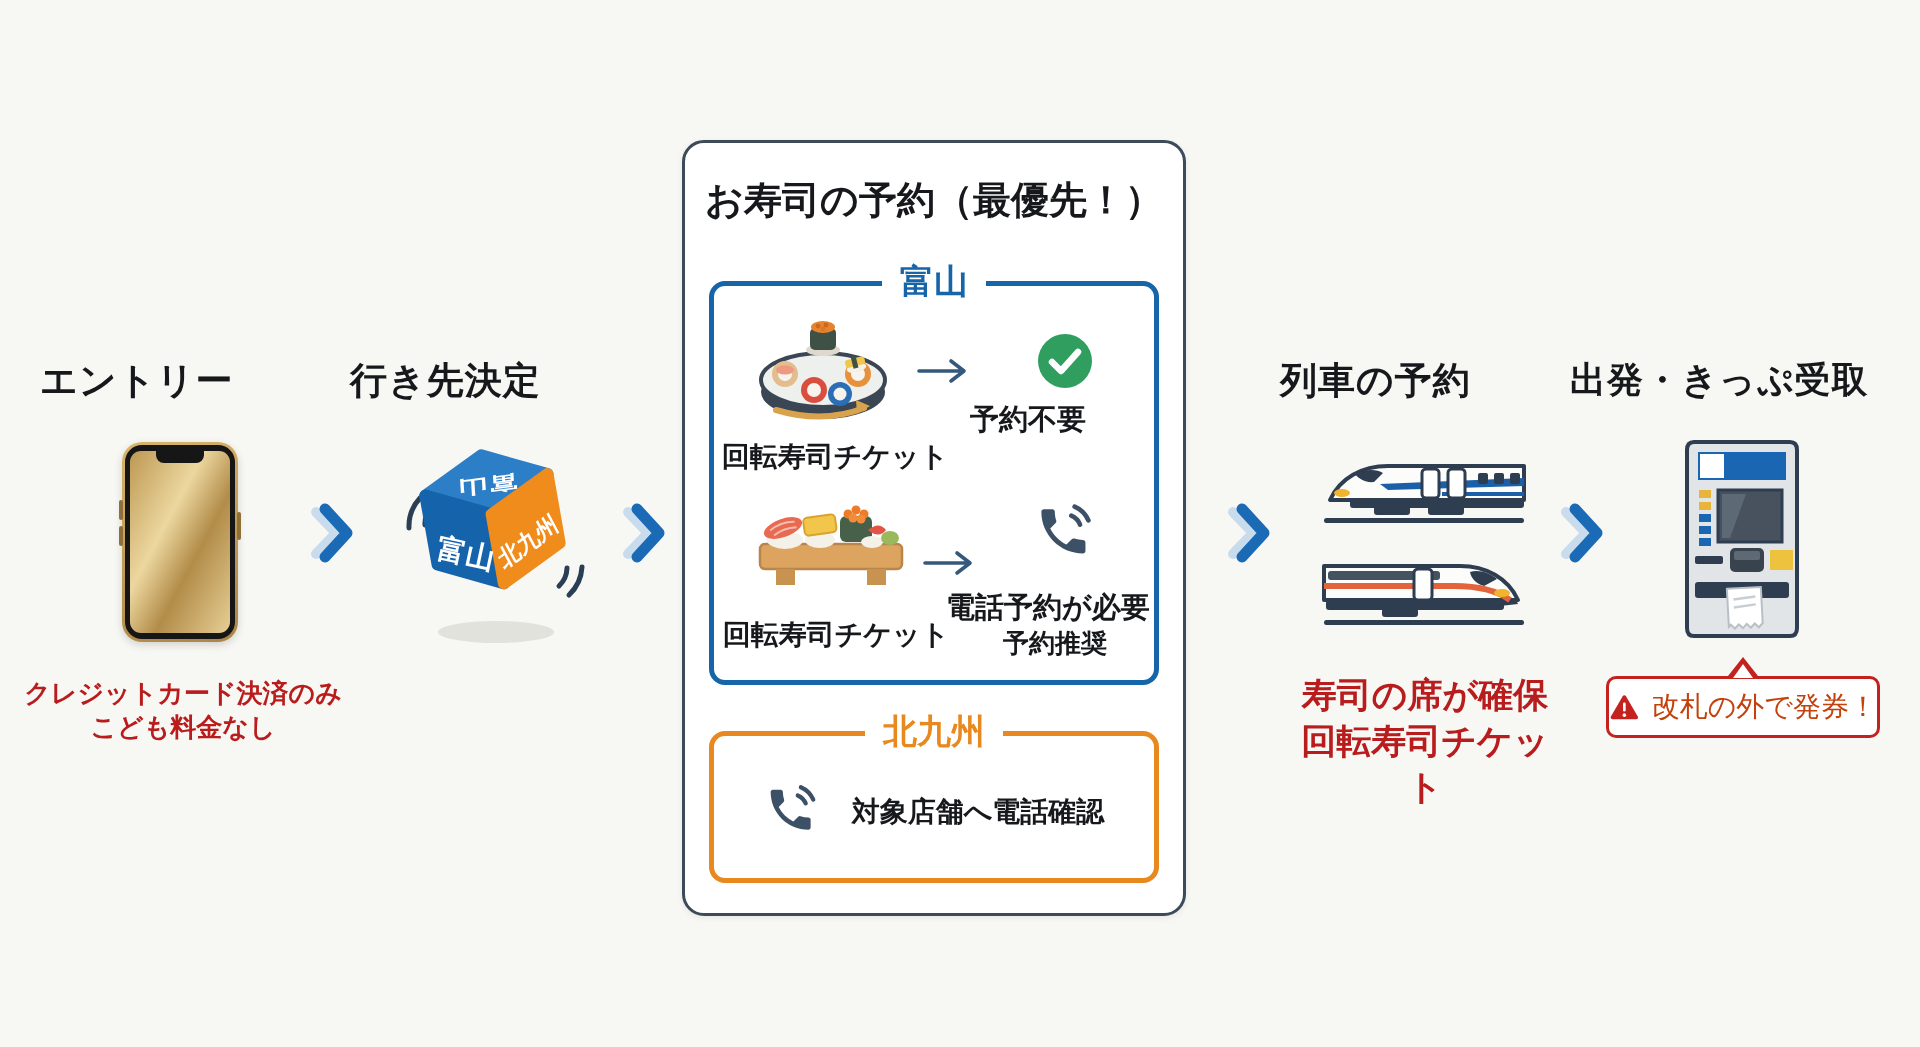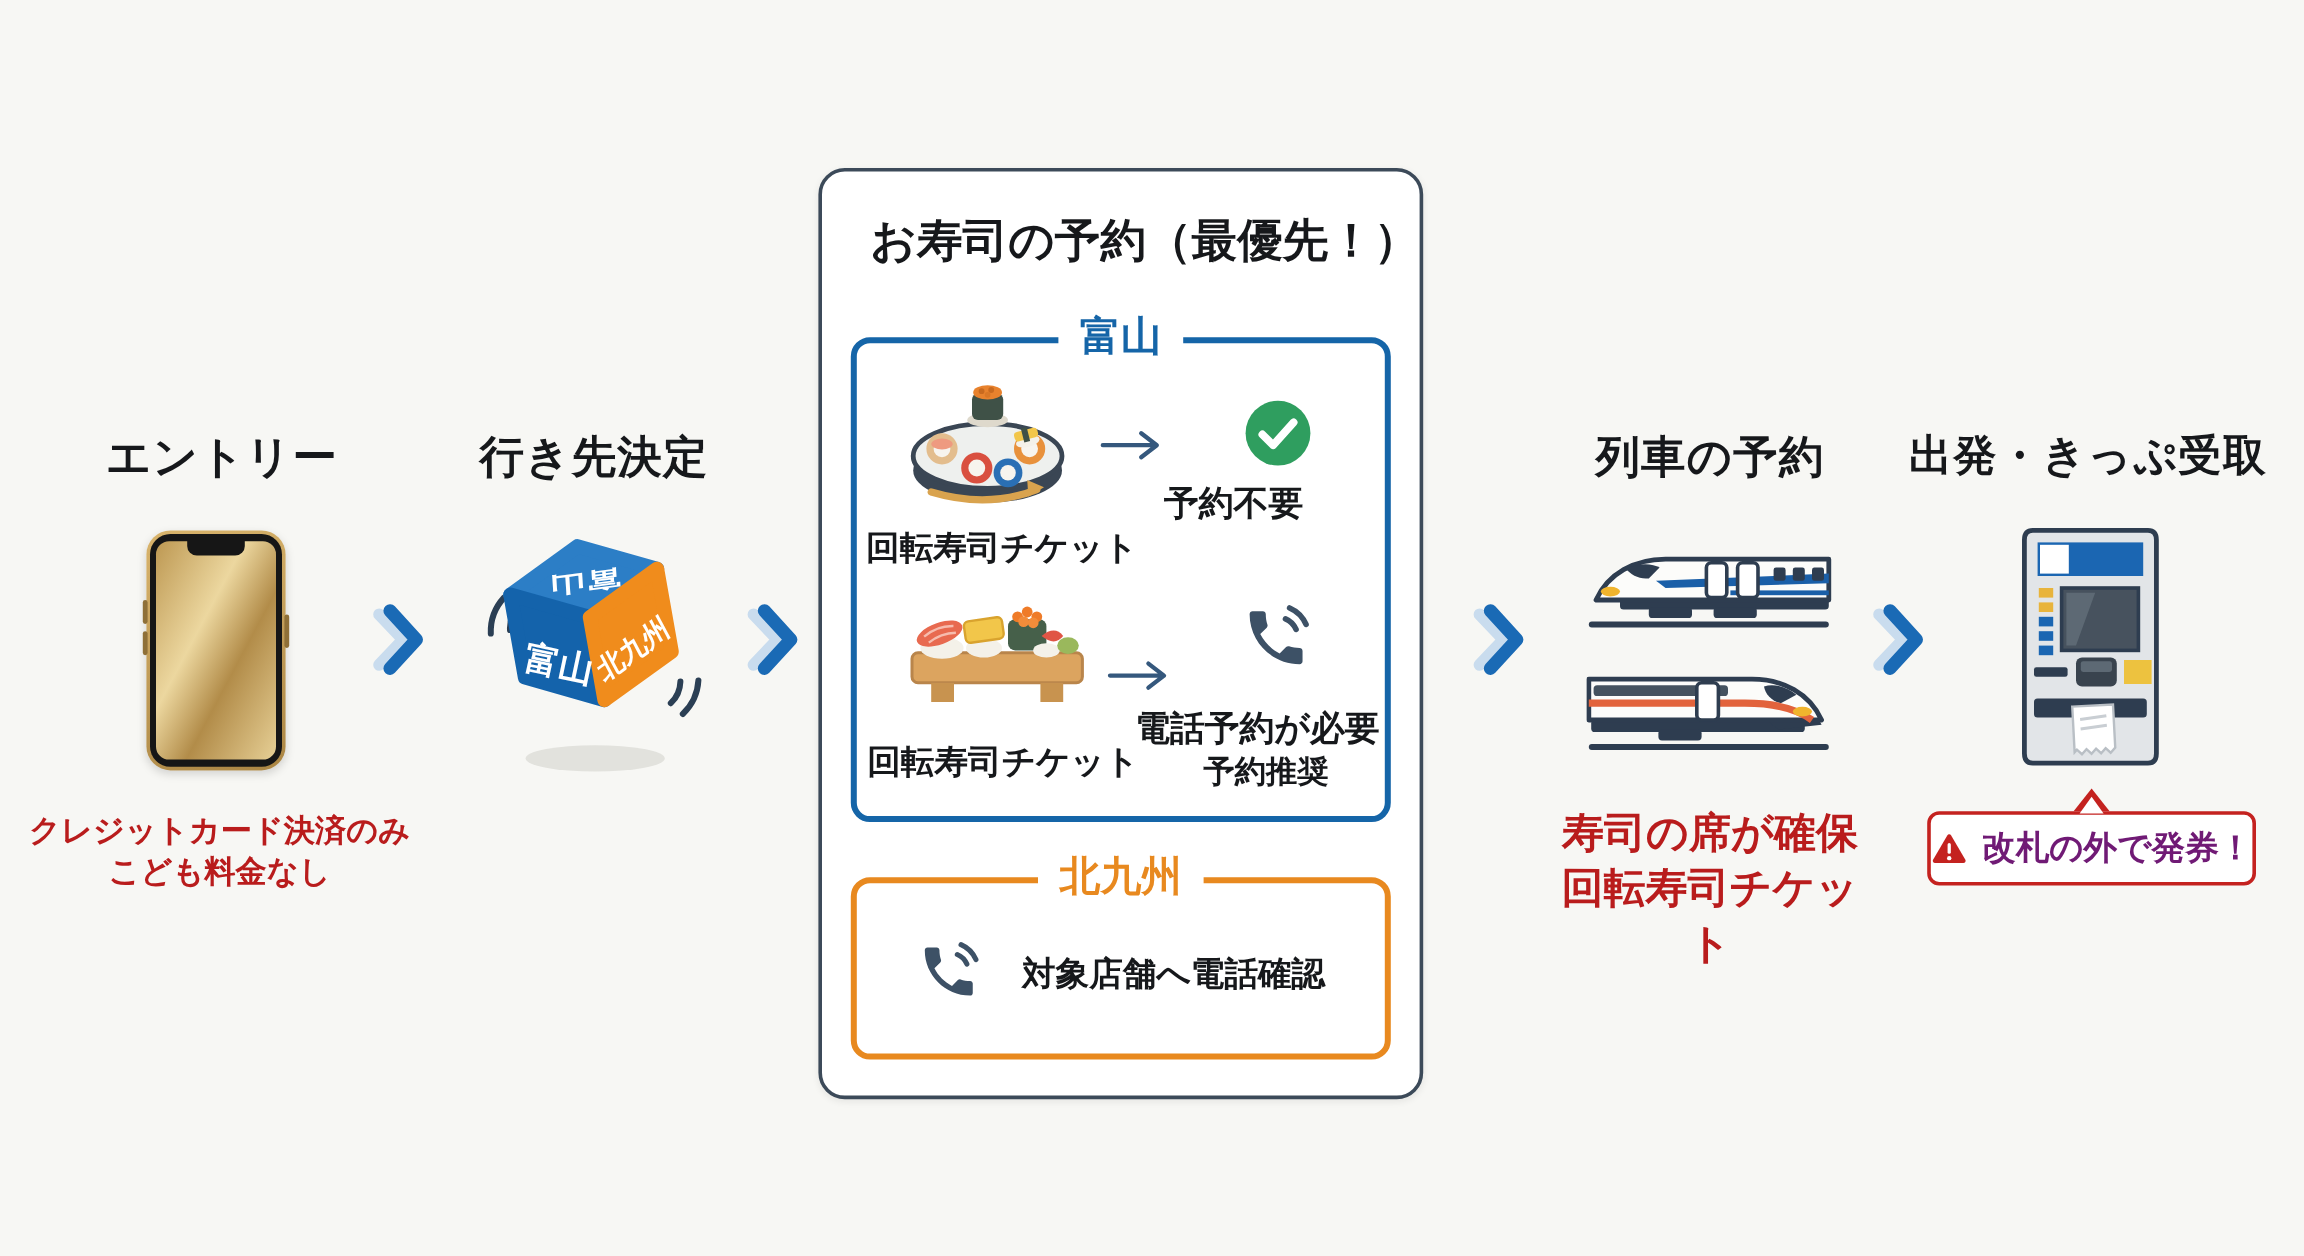--- a/index.html
+++ b/index.html
@@ -4,21 +4,21 @@
 <style>
   html,body { margin:0; padding:0; background:#f7f7f4; }
   .stage {
     position:relative; width:1920px; height:1047px; overflow:hidden;
     background:#f7f7f4; color:#16181b;
     font-family:"DejaVu Sans","Liberation Sans",sans-serif;
   }
   .abs { position:absolute; }
   .step-title {
     position:absolute; top:356px; font-size:37px; font-weight:800;
-    text-align:center; letter-spacing:1px; white-space:nowrap;
+    text-align:left; letter-spacing:1px; white-space:nowrap;
   }
   .caption {
     position:absolute; font-size:26px; font-weight:700; line-height:1.32;
     text-align:center; color:#b91c1c;
   }
   
   .phone { position:absolute; left:122px; top:442px; width:116px; height:200px; }
   .phone .frame { position:absolute; inset:0; border-radius:20px;
     background:linear-gradient(160deg,#d9b46c,#ab8644); box-shadow:0 3px 8px rgba(0,0,0,.15); }
   .phone .bezel { position:absolute; inset:3px; background:#161616; border-radius:17px; }
@@ -29,21 +29,21 @@
   .phone .sbtn { position:absolute; width:4px; background:#8f7038; border-radius:2px; }
   
   .chev { position:absolute; top:500px; width:48px; height:66px; }
   
   .card {
     position:absolute; left:682px; top:140px; width:504px; height:776px;
     background:#ffffff; border:3px solid #3c4a59; border-radius:22px;
     box-shadow:0 2px 6px rgba(0,0,0,.07); box-sizing:border-box;
   }
   .card-title {
-    position:absolute; top:32px; left:0; width:100%; text-align:right;
+    position:absolute; top:32px; left:0; width:100%; text-align:center;
     font-size:38px; font-weight:800; white-space:nowrap;
   }
   .zone {
     position:absolute; box-sizing:border-box; border-radius:16px;
   }
   .zone-toyama { left:24px; top:138px; width:450px; height:404px; border:5px solid #1565a8; }
   .zone-kita   { left:24px; top:588px; width:450px; height:152px; border:5px solid #e8891f; }
   .zone-label {
     position:absolute; top:-27px; left:50%; transform:translateX(-50%);
     background:#ffffff; padding:0 18px; font-size:34px; font-weight:800;
@@ -62,21 +62,21 @@
   
   .bubble {
     position:absolute; left:1606px; top:676px; width:274px; height:62px;
     background:#ffffff; border:3px solid #c4221f; border-radius:10px;
     display:flex; align-items:center; justify-content:center; gap:12px; box-sizing:border-box;
   }
   .bubble::before { content:""; position:absolute; top:-22px; left:50%; margin-left:-15px;
     border-left:15px solid transparent; border-right:15px solid transparent; border-bottom:19px solid #c4221f; }
   .bubble::after { content:""; position:absolute; top:-15px; left:50%; margin-left:-10px;
     border-left:10px solid transparent; border-right:10px solid transparent; border-bottom:14px solid #ffffff; }
-  .bubble-text { font-size:28px; font-weight:700; color:#701a75; white-space:nowrap; }
+  .bubble-text { font-size:28px; font-weight:400; color:#c2410c; white-space:nowrap; }
 </style>
 </head>
 <body>
 
 <div class="stage">
 
   <div class="step-title" style="left:40px; width:290px;">エントリー</div>
   <div class="phone">
     <div class="frame"></div>
     <div class="sbtn" style="left:-3px; top:58px; height:20px;"></div>

